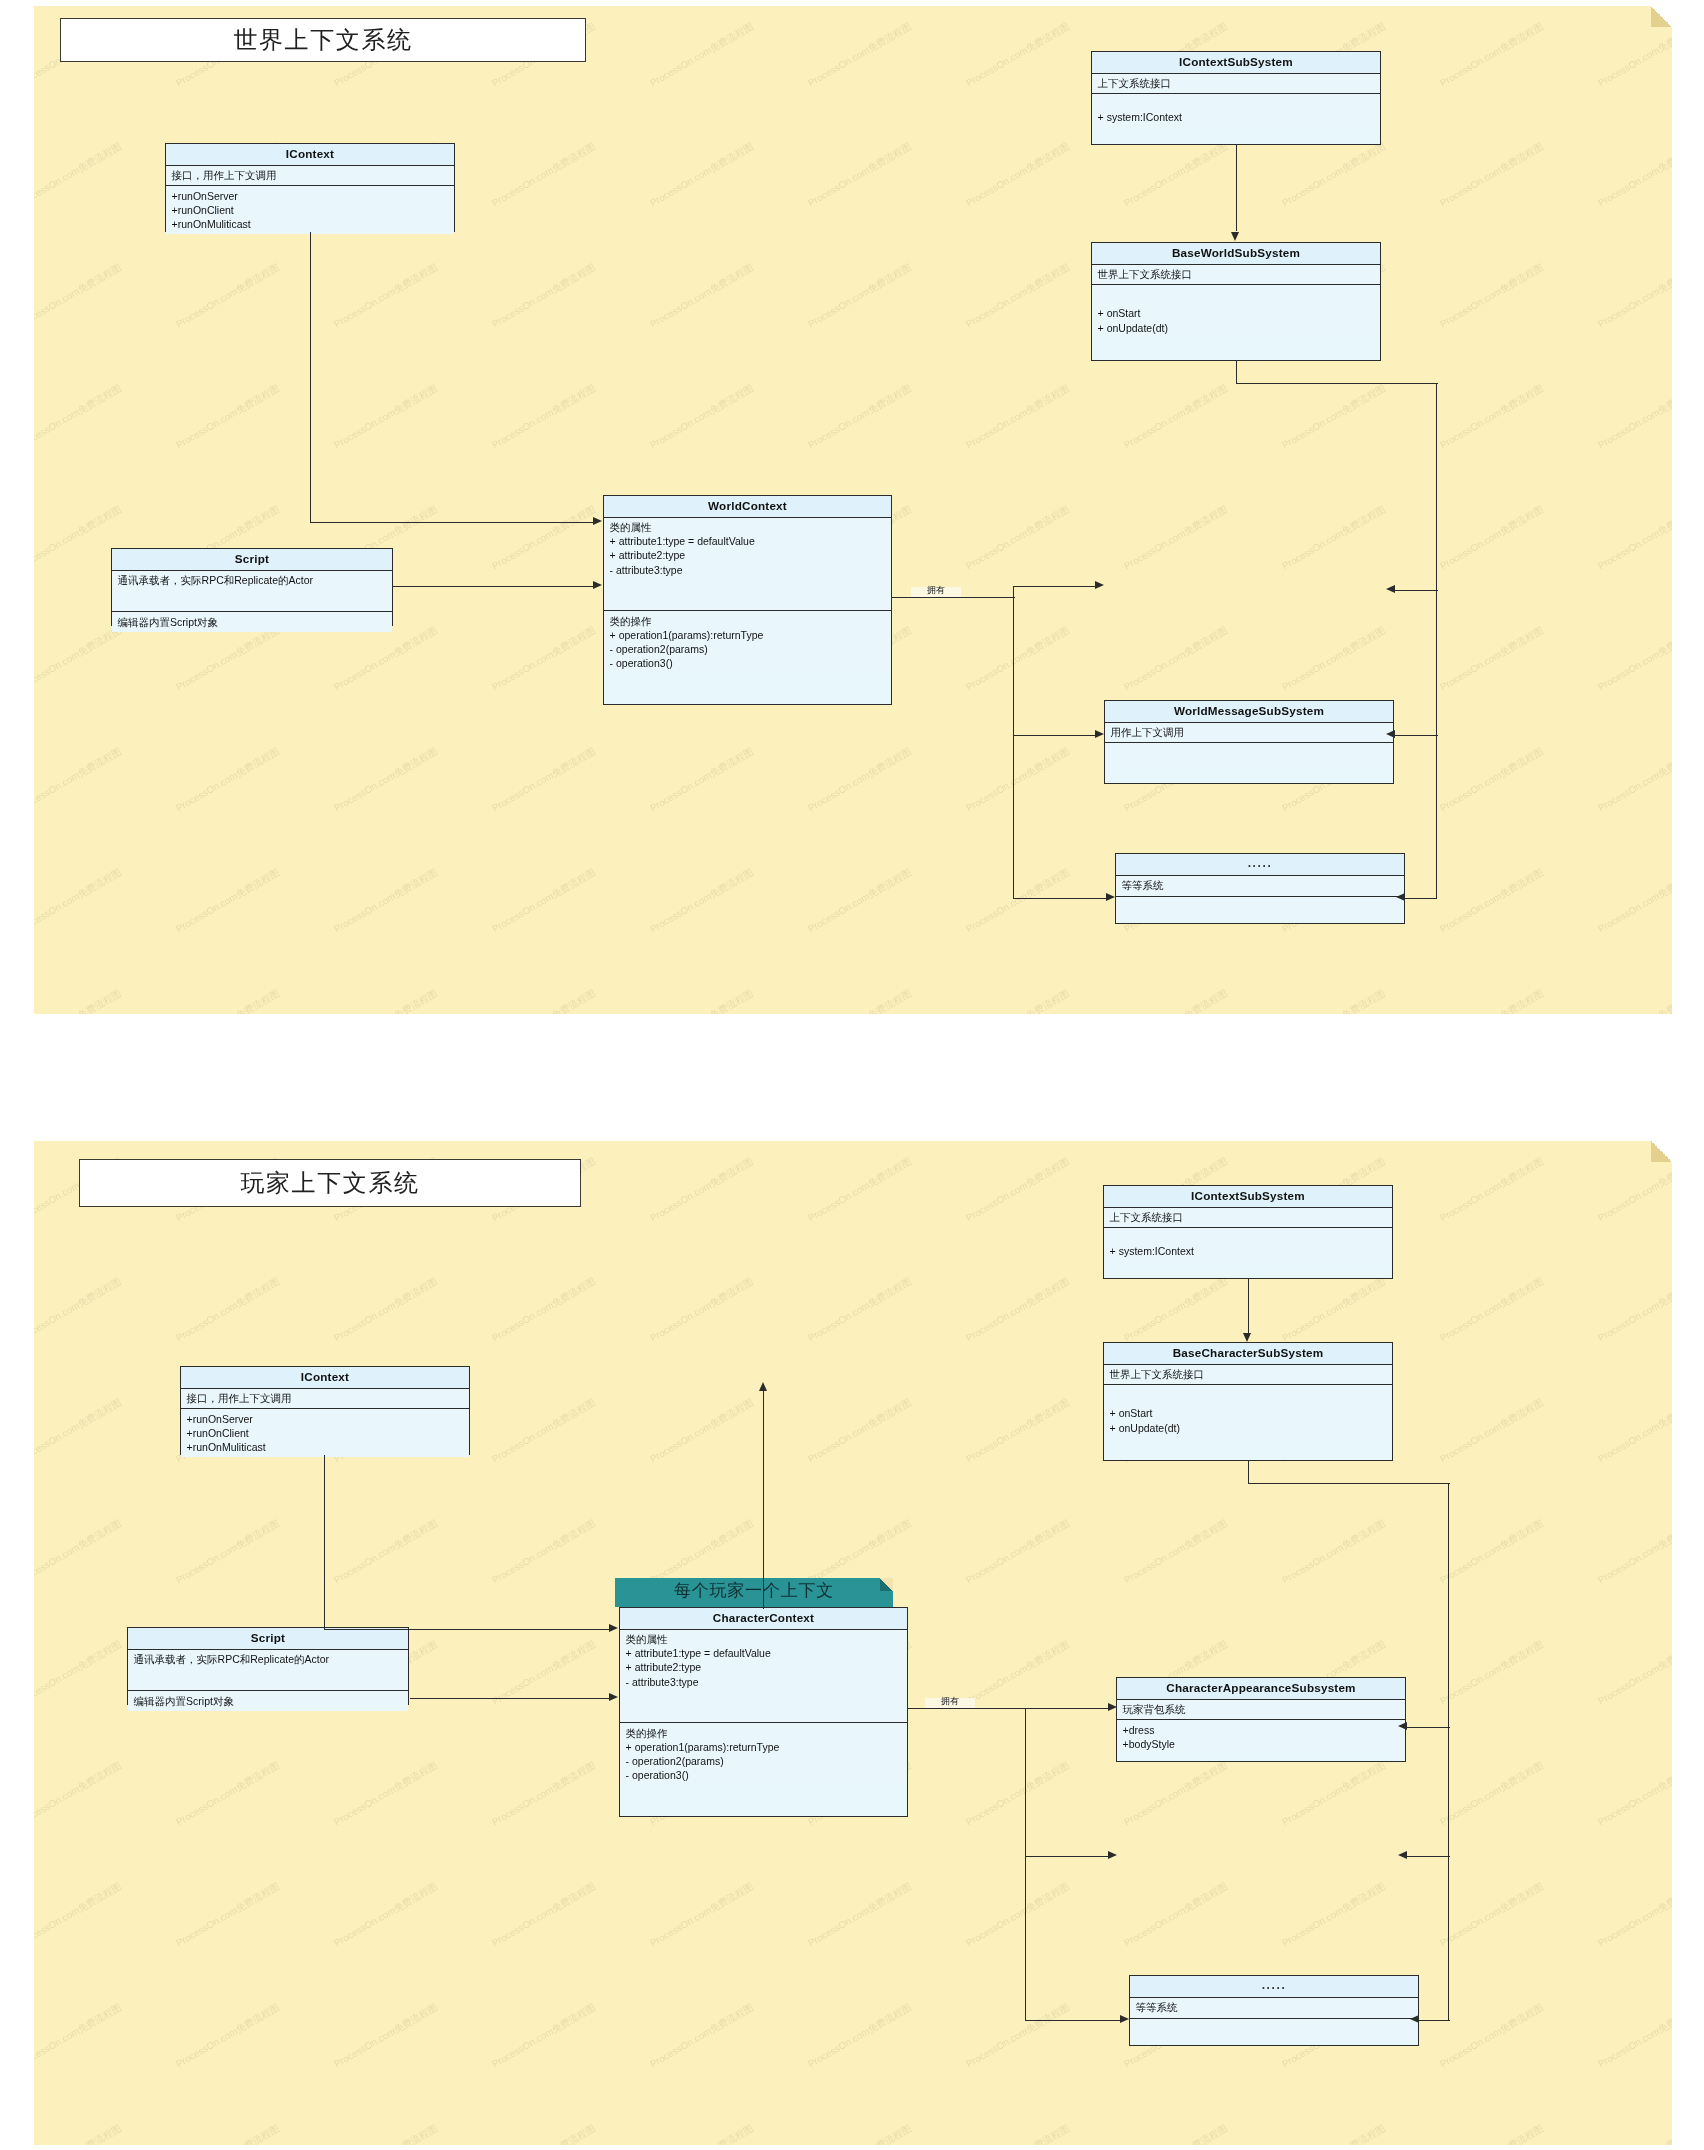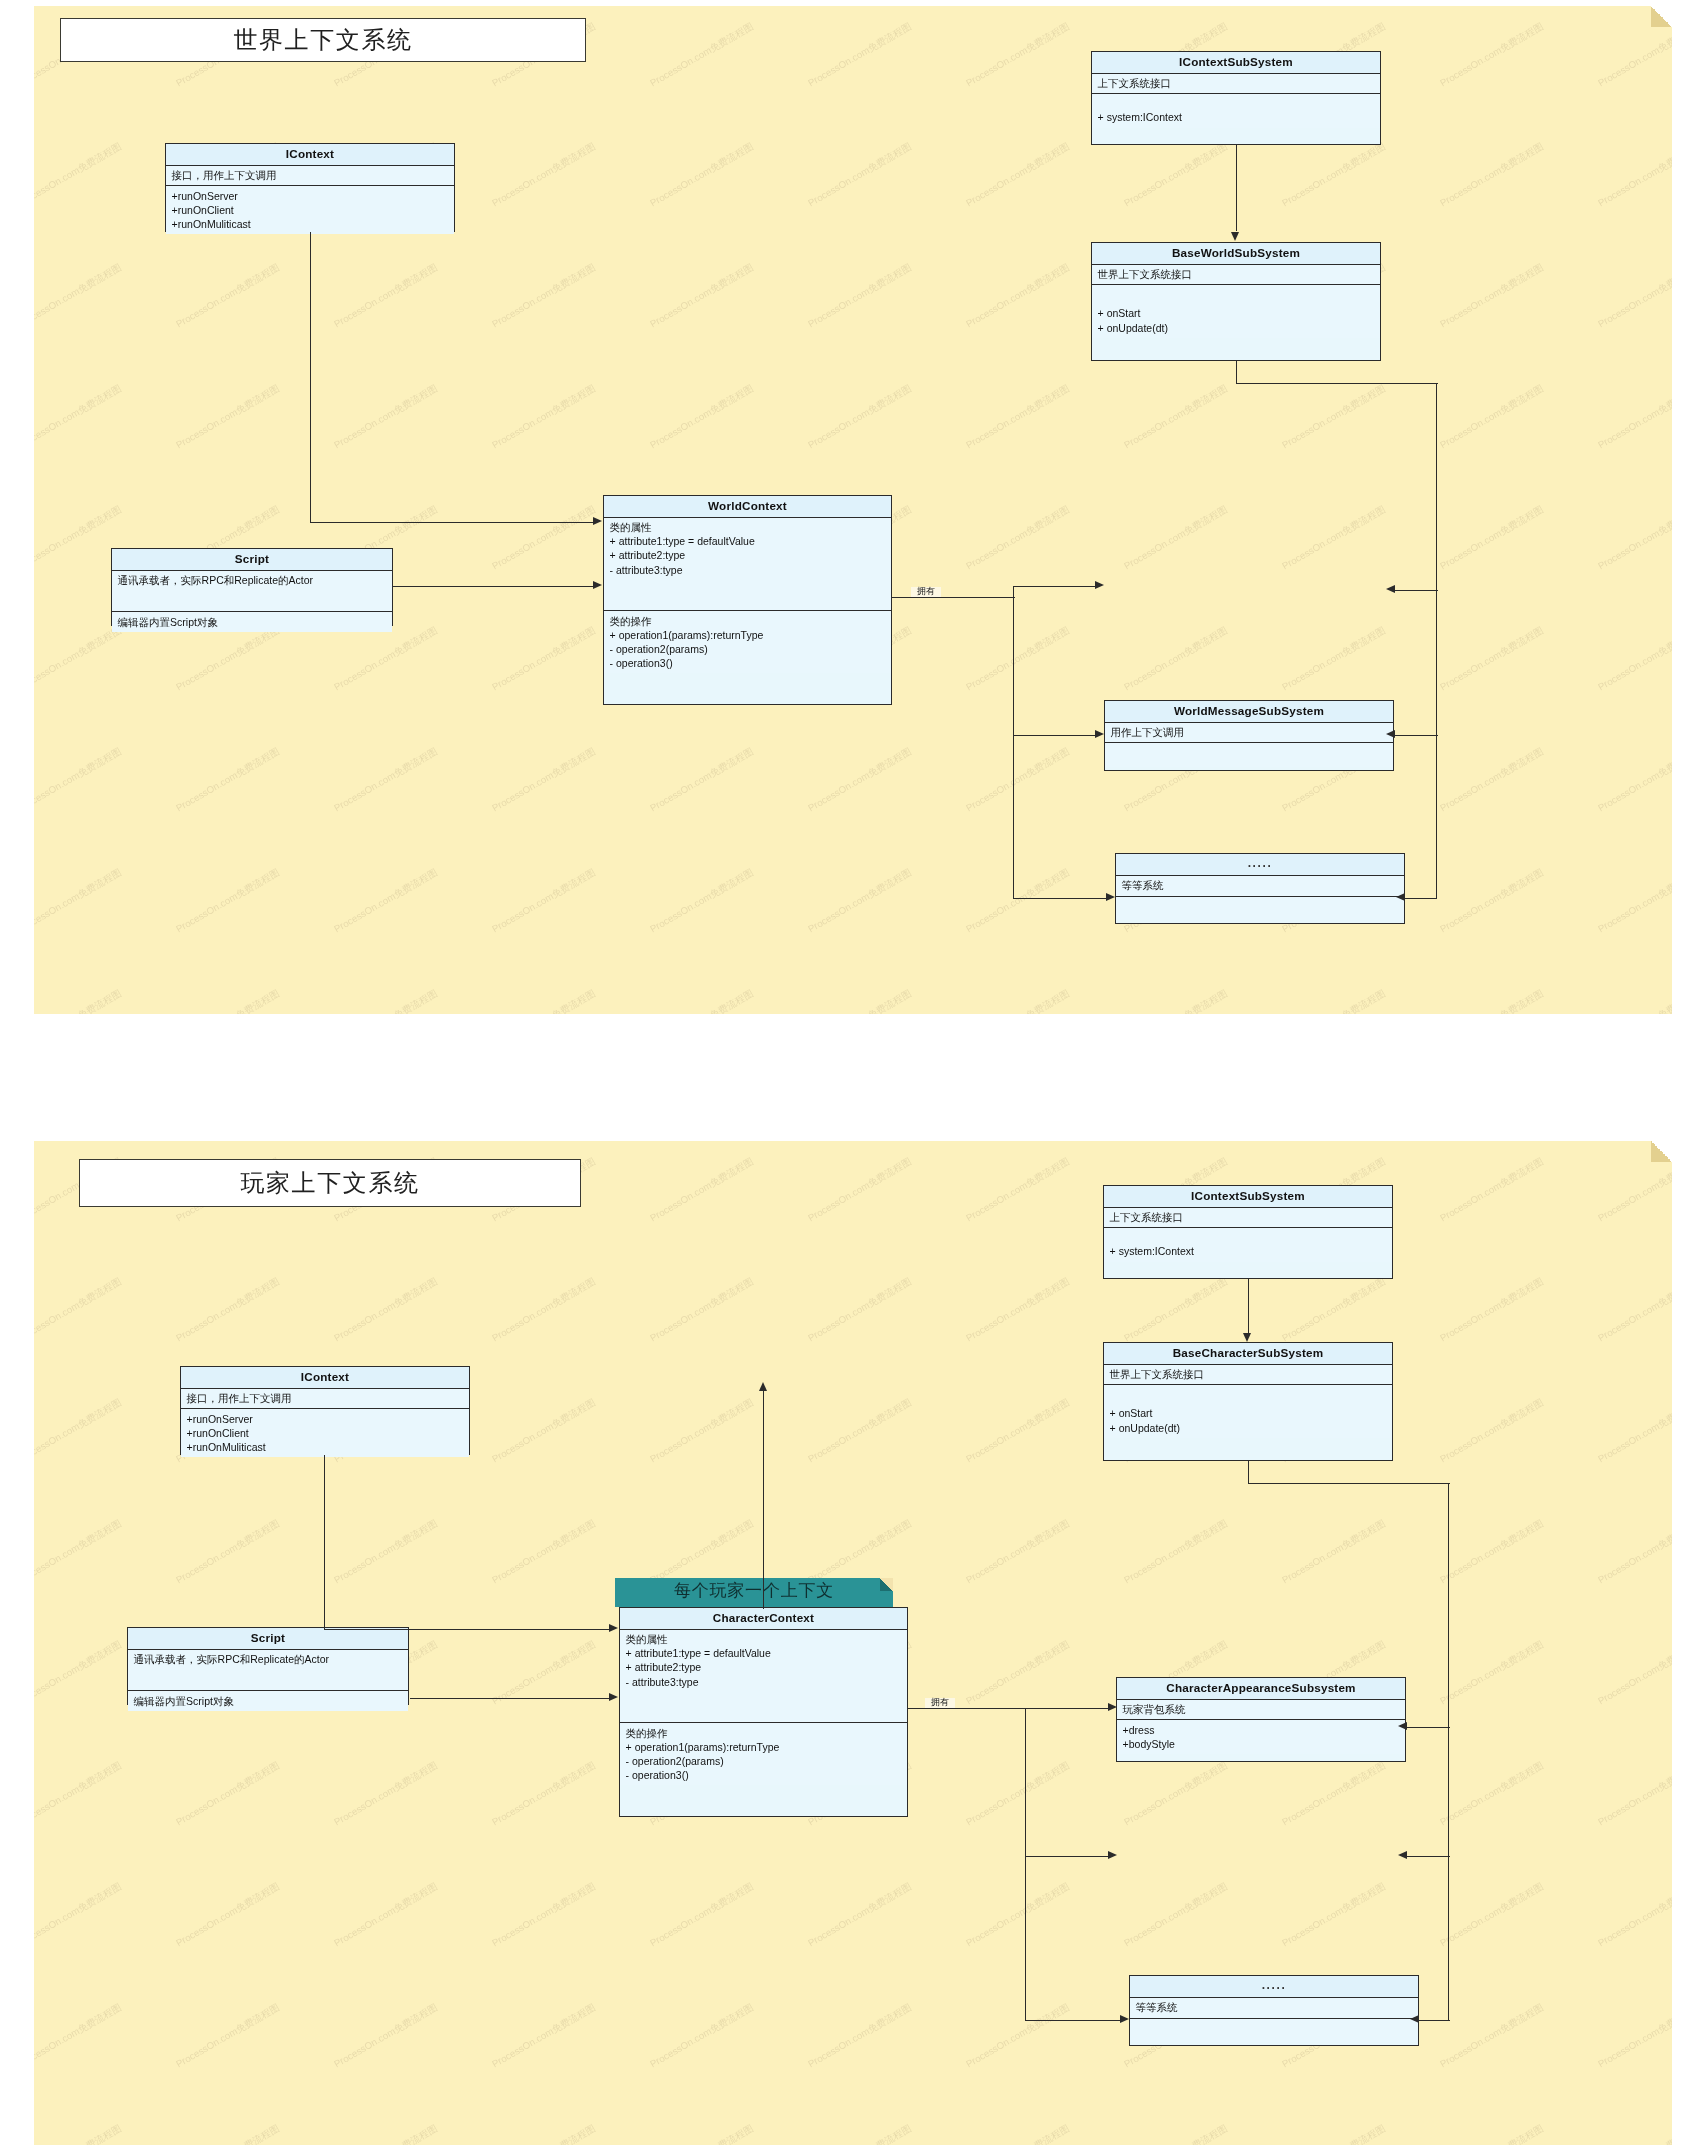--- a/index.html
+++ b/index.html
@@ -147,22 +147,23 @@
   .arrow.up{
     border-left:4.8px solid transparent;
     border-right:4.8px solid transparent;
     border-bottom:9px solid #2b2b2b;
   }
   .edge-label{
     position:absolute;
     background:#fdf8e4;
     font-size:9px;
     color:#222;
-    padding:0 6px;
+    padding:0 16px;
     line-height:1.1;
+    font-family:Liberation Mono, monospace;
   }
 </style>
 </head>
 <body>
 
 <div id="stage">
 
   <div class="panel" style="left:34px;top:6.4px;width:1638px;height:1008px;">
     <div class="wm">
         <span style="left:-18px;top:73px;">ProcessOn.com免费流程图</span>
@@ -313,21 +314,21 @@
   <div class="uml" style="left:1091px;top:242px;width:290px;height:119px;">
     <div class="u-head">BaseWorldSubSystem</div>
     <div class="u-sec">世界上下文系统接口</div>
     <div class="u-sec" style="padding-top:21px;">
       <div class="u-row">+ onStart</div>
       <div class="u-row">+ onUpdate(dt)</div>
     </div>
   </div>
 
 
-  <div class="uml" style="left:1104px;top:700px;width:290px;height:71px;">
+  <div class="uml" style="left:1104px;top:700px;width:290px;height:84px;">
     <div class="u-head">WorldMessageSubSystem</div>
     <div class="u-sec">用作上下文调用</div>
     <div class="u-sec empty"></div>
   </div>
 
   <div class="uml" style="left:1115px;top:853px;width:290px;height:71px;">
     <div class="u-head u-dots">.....</div>
     <div class="u-sec">等等系统</div>
     <div class="u-sec empty"></div>
   </div>

